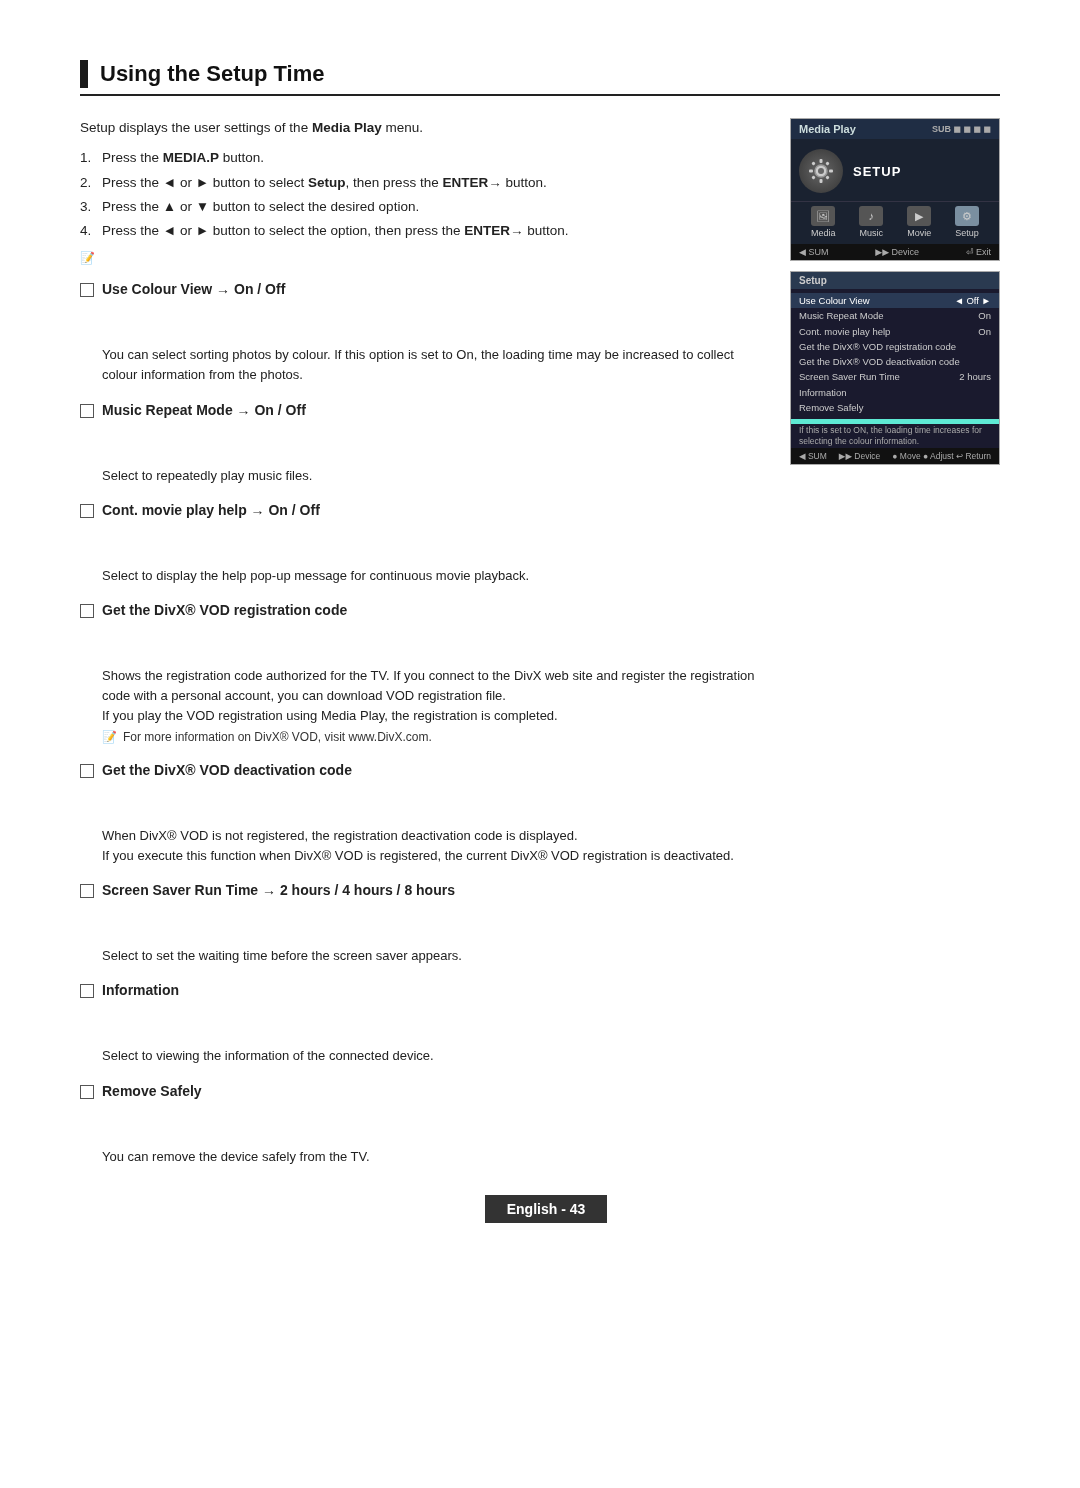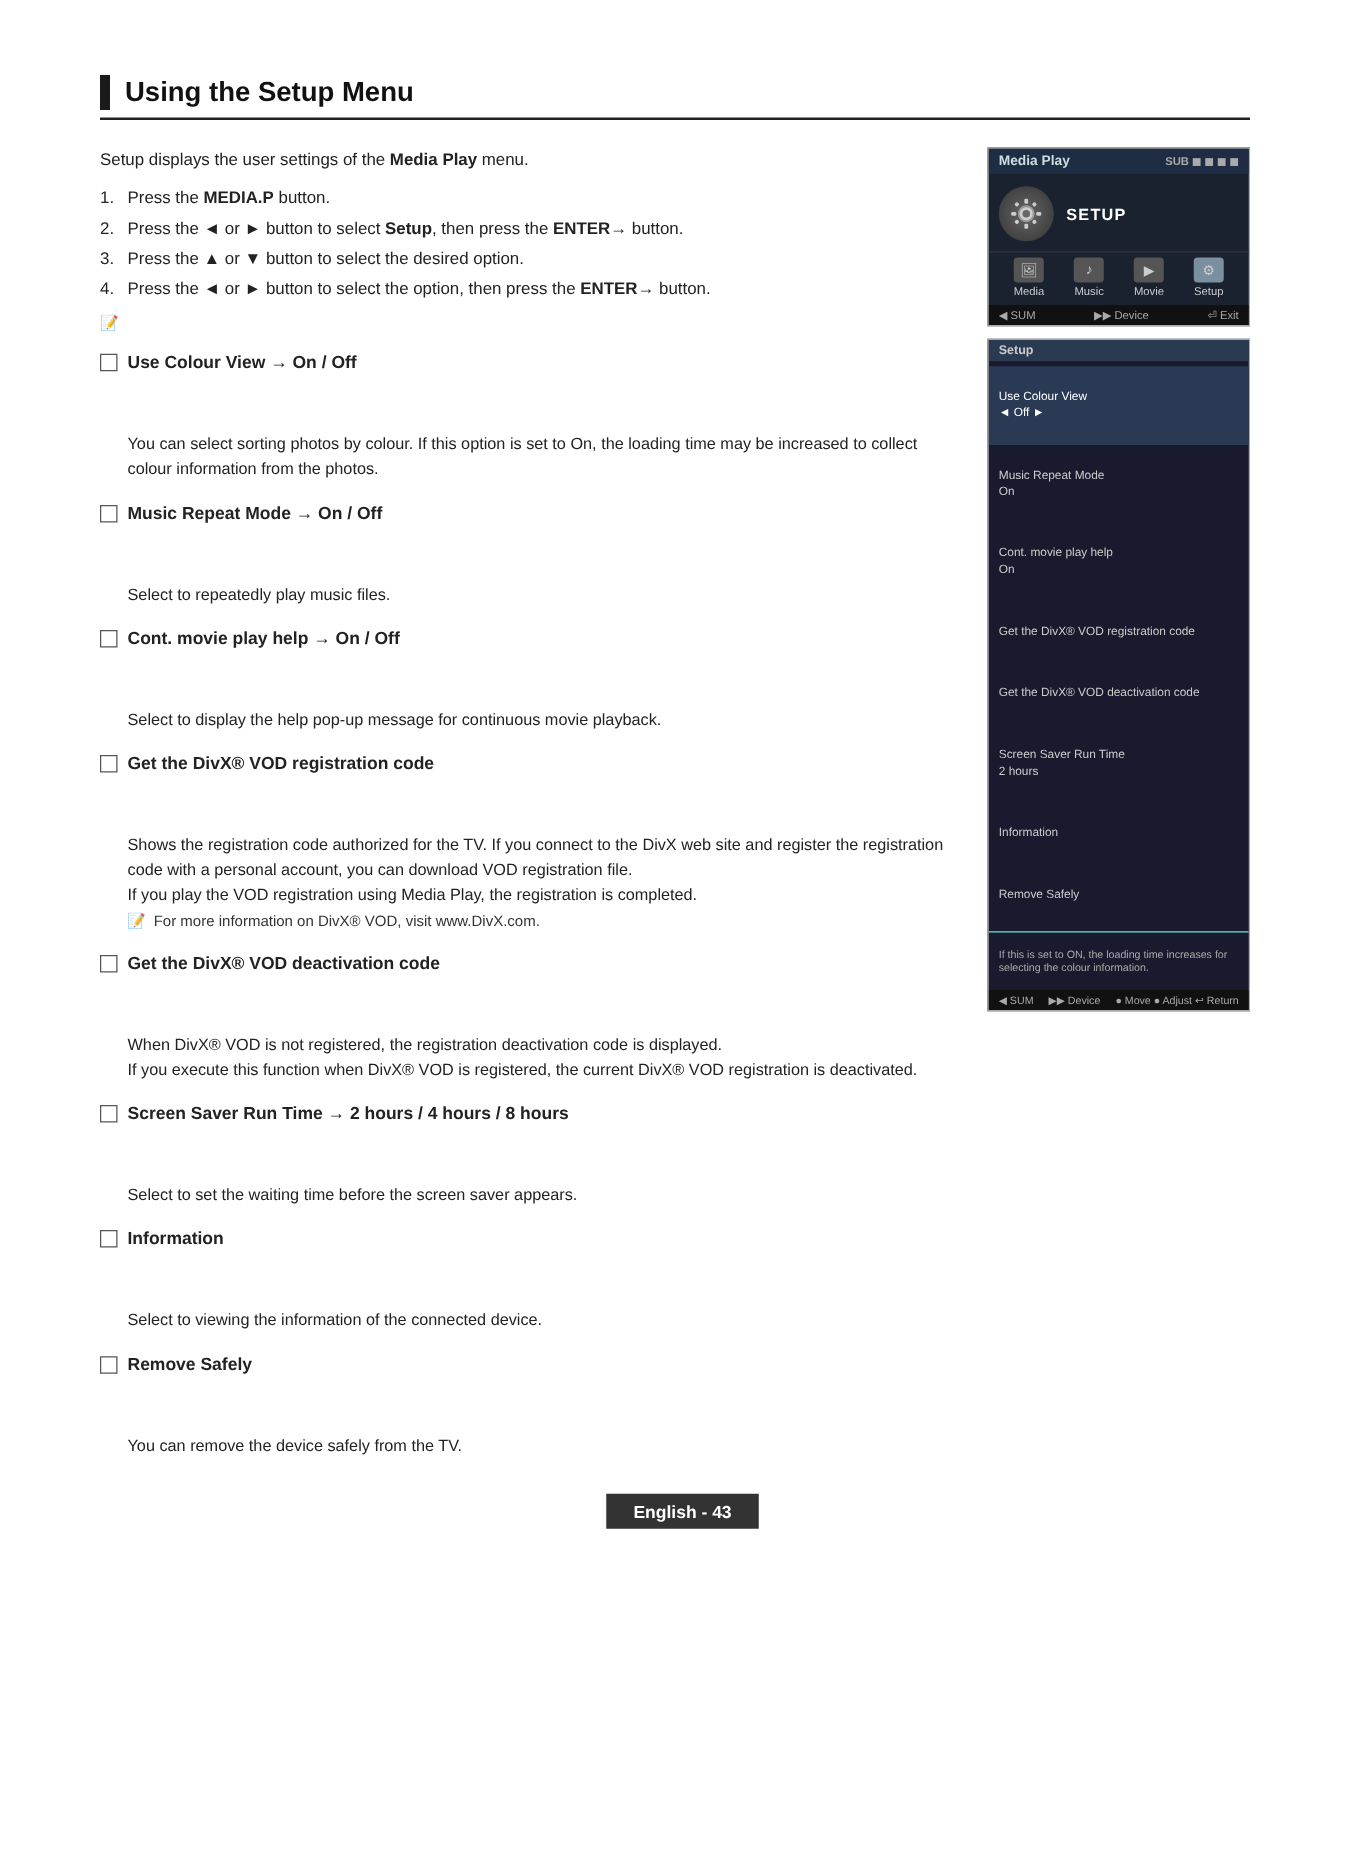--- a/index.html
+++ b/index.html
@@ -229,36 +229,35 @@
       font-size: 10px;
       color: #ccc;
       font-weight: bold;
     }
     .setup-menu-items {
       padding: 4px 0;
     }
     .setup-menu-item {
       display: flex;
       justify-content: space-between;
-      padding: 18px 8px;
+      padding: 1px 8px;
       font-size: 9.5px;
       color: #ccc;
       line-height: 1.4;
-      flex-direction: column;
     }
     .setup-menu-item.highlighted {
       background: #2a3a55;
       color: #fff;
     }
     .setup-note-text {
-      padding: 12px 8px;
+      padding: 1px 8px;
       font-size: 8.5px;
       color: #aaa;
       line-height: 1.3;
-      border-top: 1px solid #5eead4;
+      border-top: 5px solid #5eead4;
     }
     .setup-footer {
       display: flex;
       justify-content: space-between;
       padding: 3px 8px;
       background: #111;
       font-size: 8.5px;
       color: #aaa;
     }
 
@@ -281,21 +280,21 @@
 
     b { font-weight: bold; }
   </style>
 </head>
 <body>
 
 <div class="page">
 
   <div class="section-title-bar">
     <div class="section-title-accent"></div>
-    <span class="section-title-text">Using the Setup Menu</span>
+    <span class="section-title-text">Using the Setup Time</span>
   </div>
 
   <div class="content-area">
 
     <div class="main-text">
 
       <p class="intro-text">
         Setup displays the user settings of the <b>Media Play</b> menu.
       </p>
 

